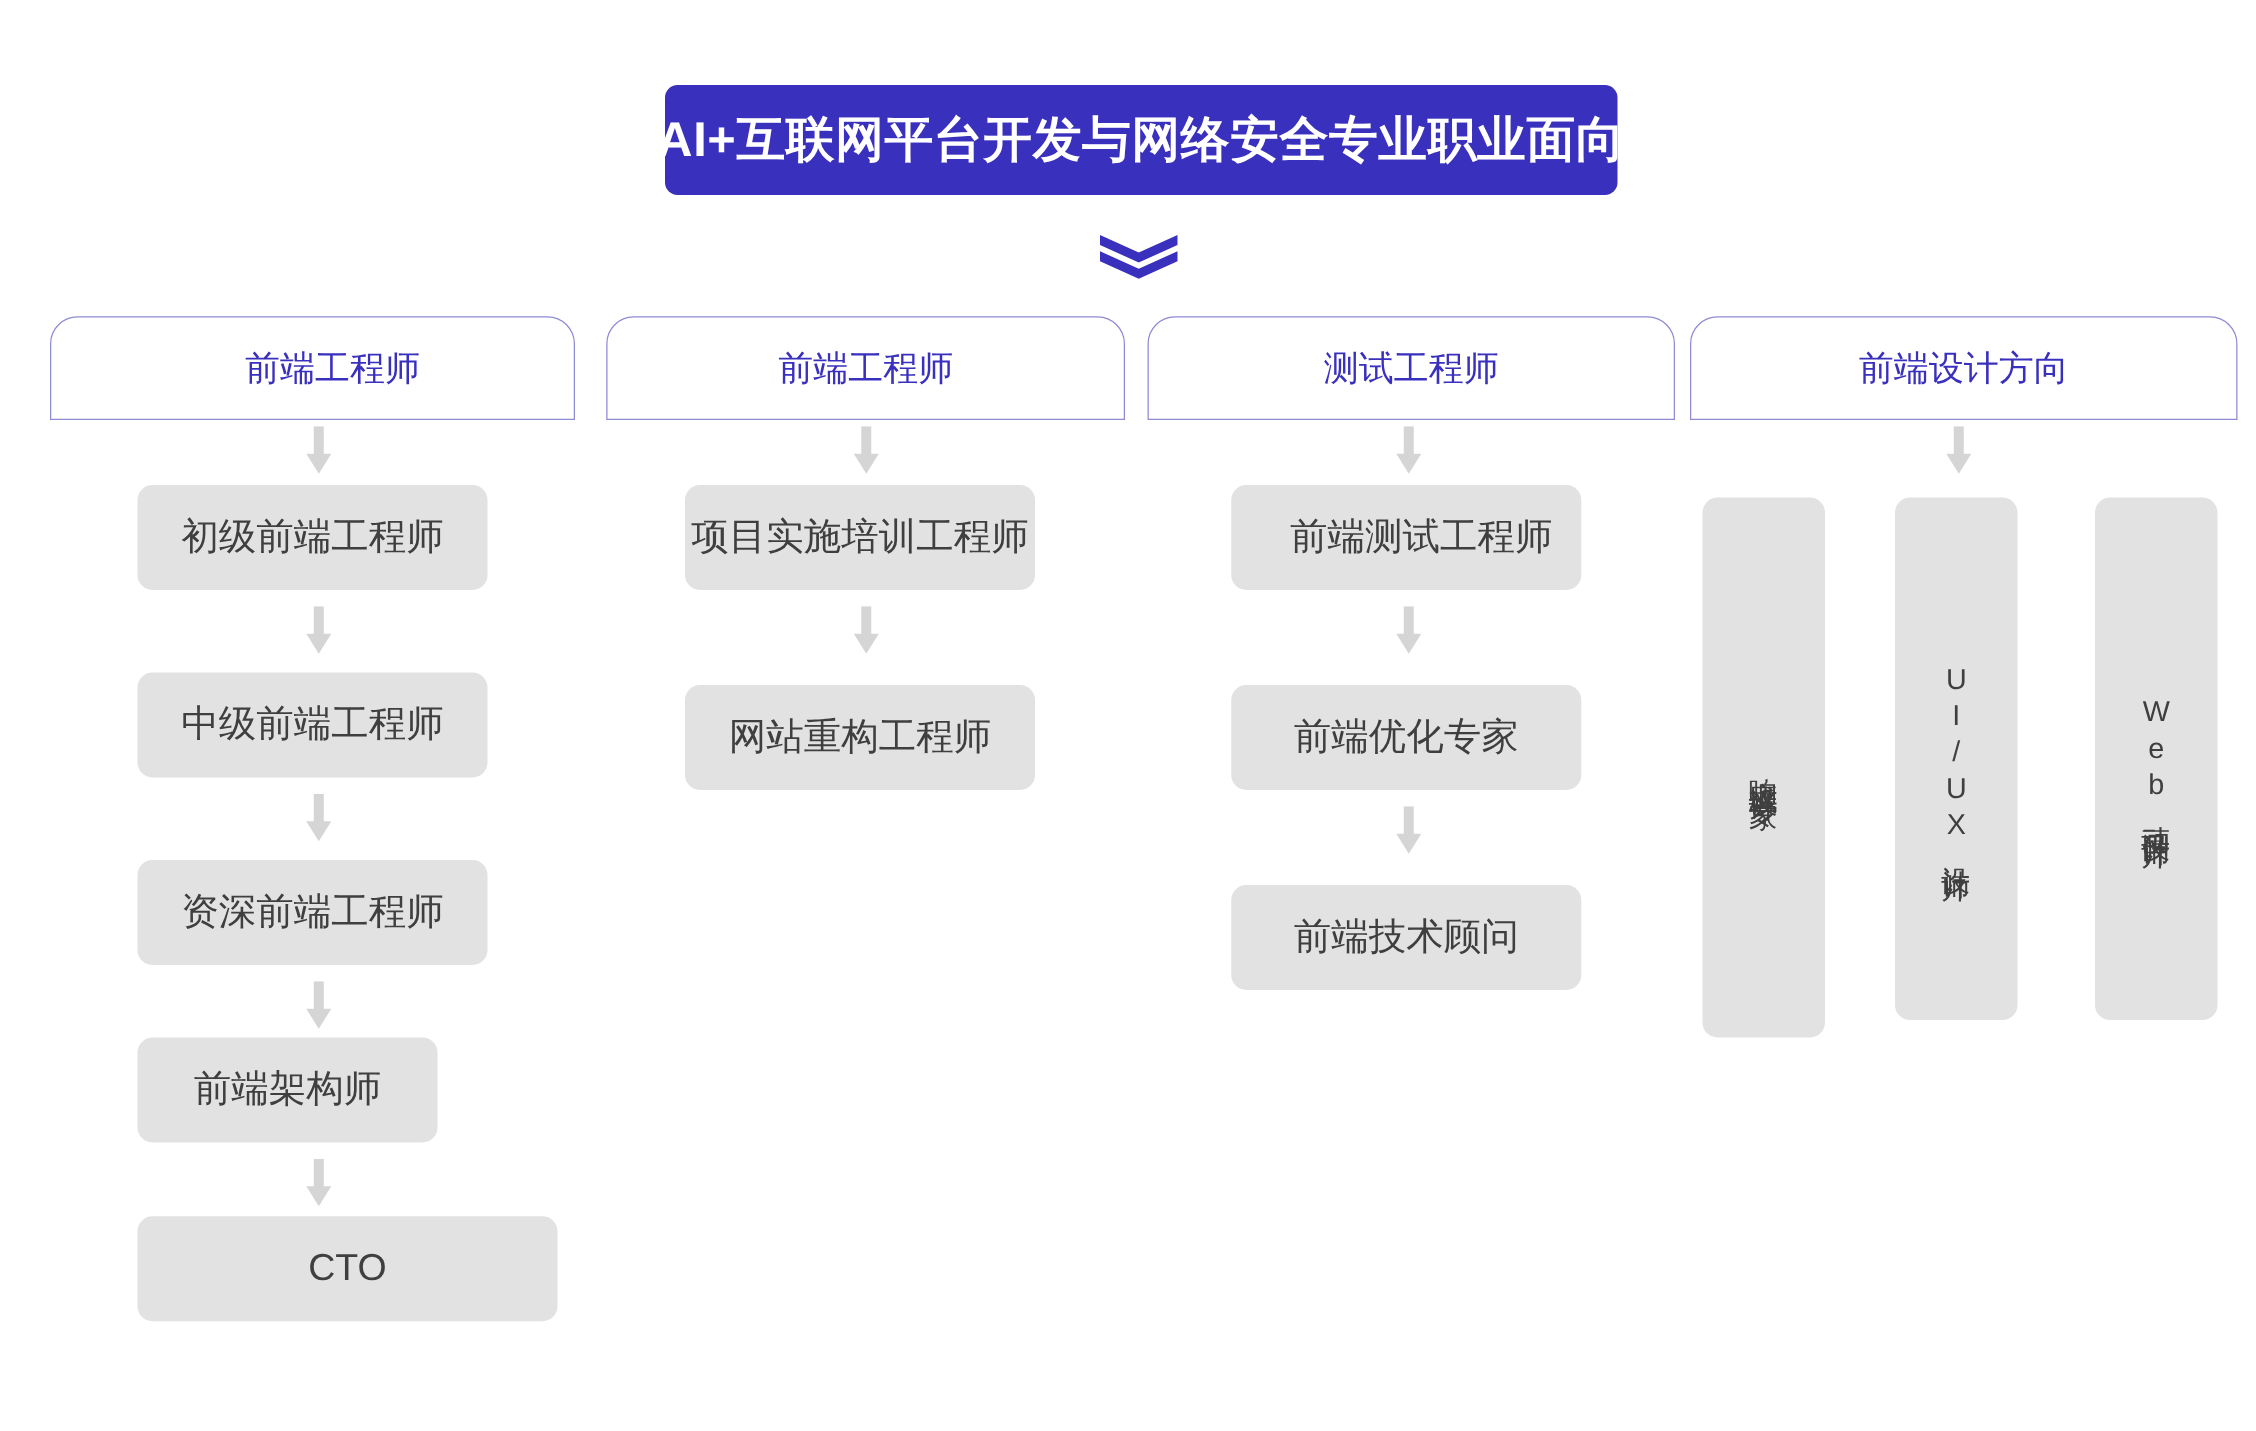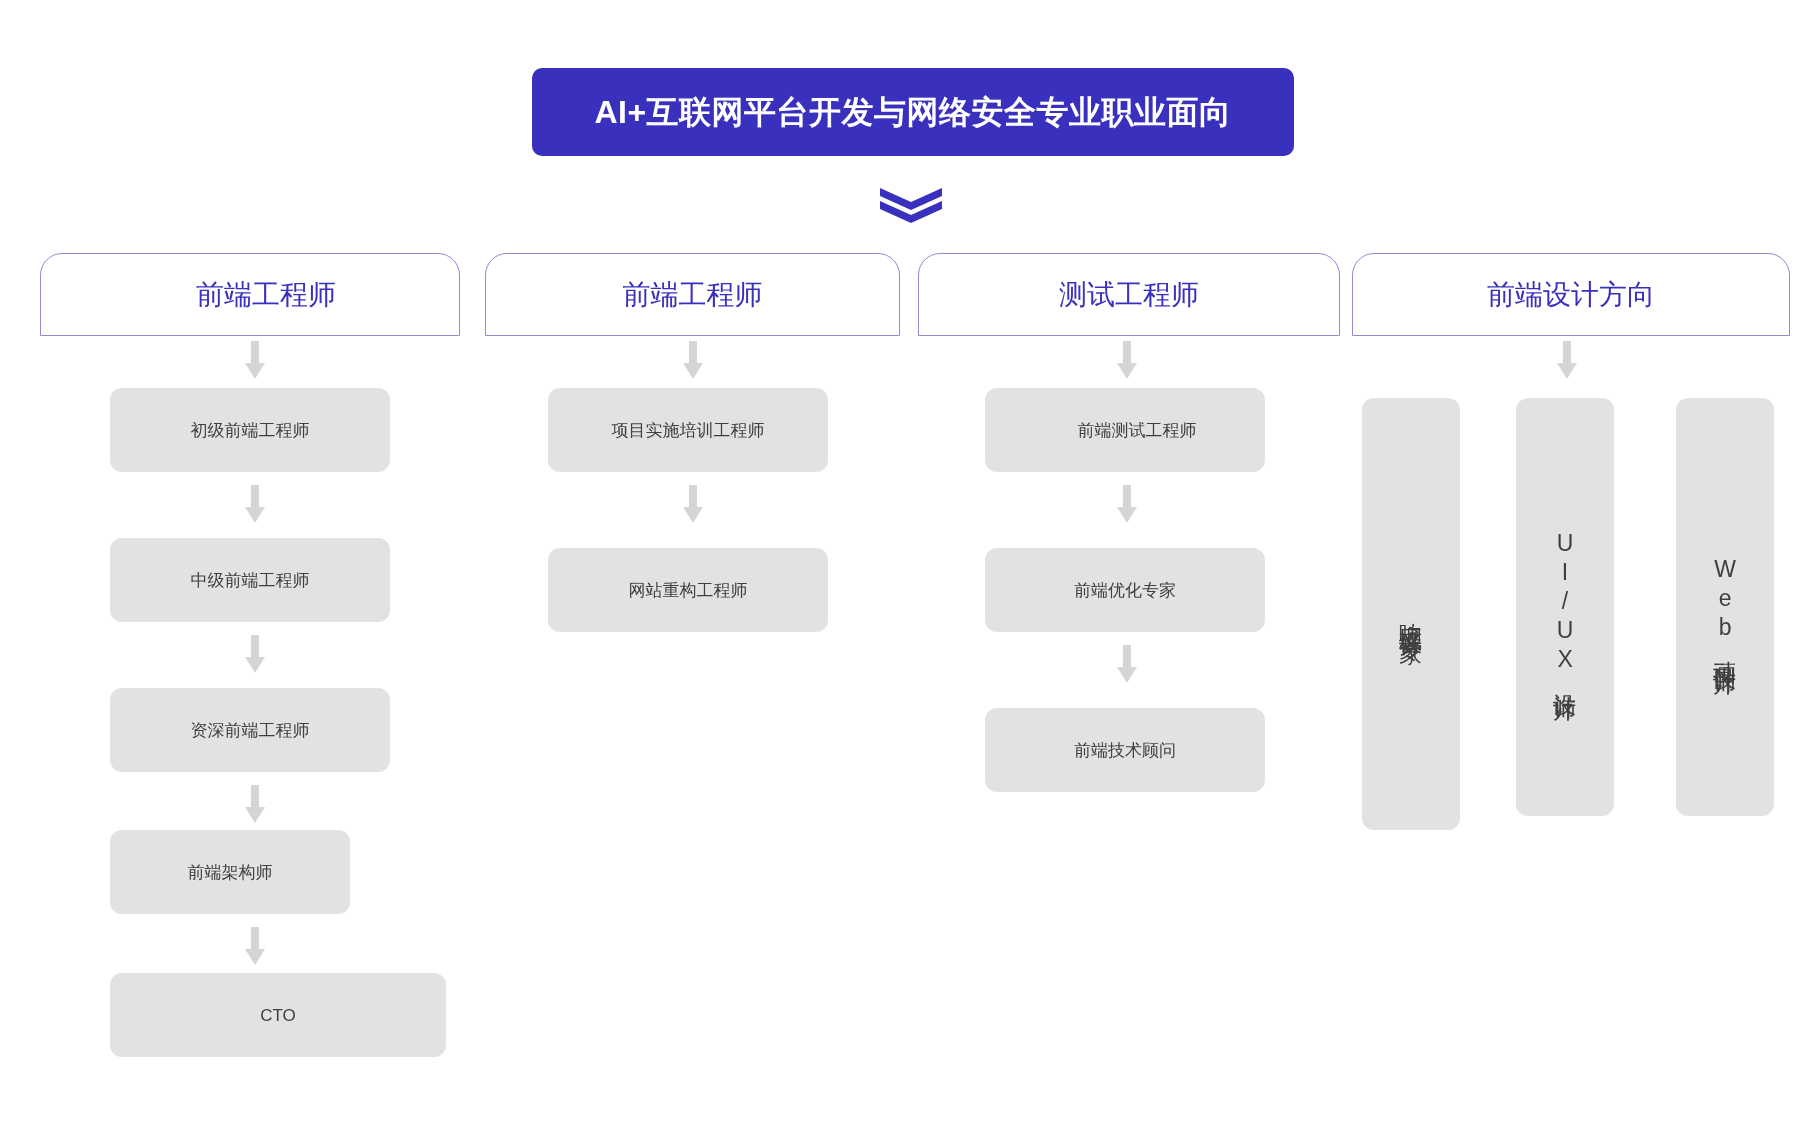--- a/index.html
+++ b/index.html
@@ -32,21 +32,21 @@
     height: 88px;
     background: #3A30BE;
     border-radius: 10px;
     display: flex;
     align-items: center;
     justify-content: center;
     box-sizing: border-box;
   }
   .title-banner .title-text {
     color: #ffffff;
-    font-size: 32px;
+    font-size: 39px;
     font-weight: bold;
     letter-spacing: 0.5px;
     white-space: nowrap;
     line-height: 1;
   }
 
   
   .chevron-wrap {
     position: absolute;
     left: 878px;
@@ -90,21 +90,21 @@
     position: absolute;
     background: #e2e2e2;
     border-radius: 12px;
     display: flex;
     align-items: center;
     justify-content: center;
     box-sizing: border-box;
   }
   .step-box .step-text {
     color: #3f3f3f;
-    font-size: 17px;
+    font-size: 30px;
     font-weight: 400;
     white-space: nowrap;
     line-height: 1;
   }
 
   
   .step-box.vertical {
     align-items: center;
     justify-content: center;
   }

